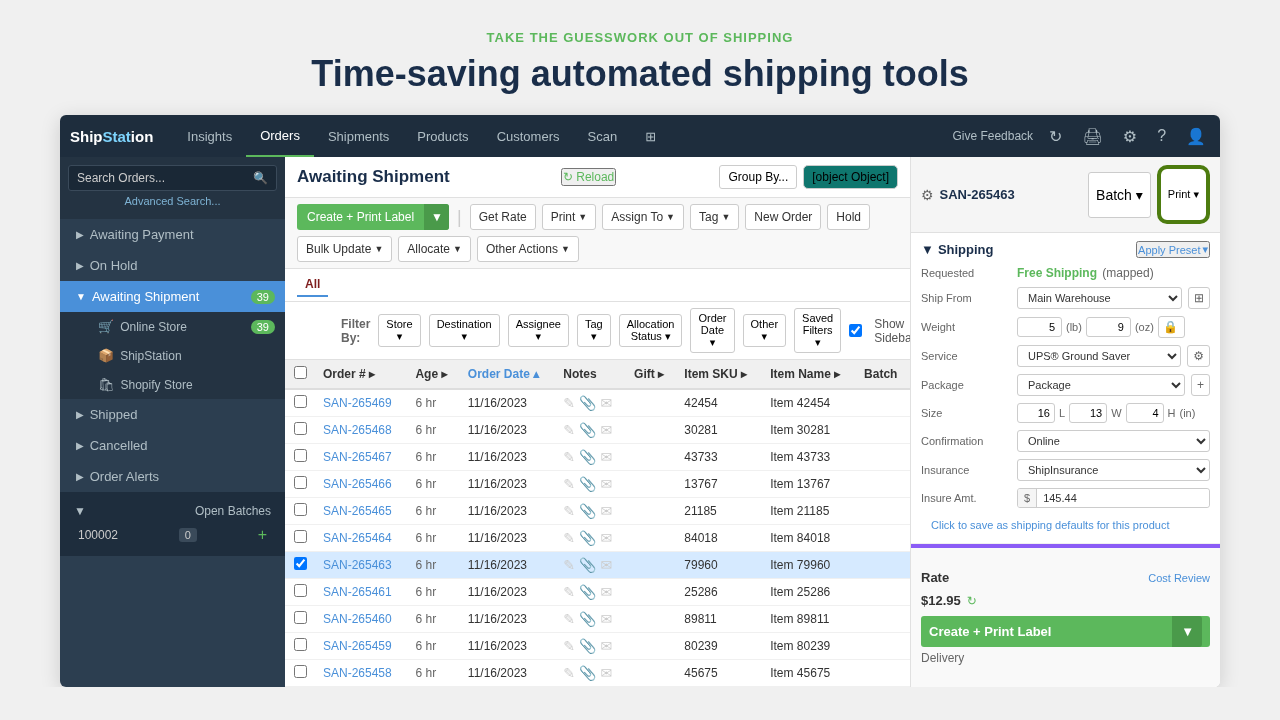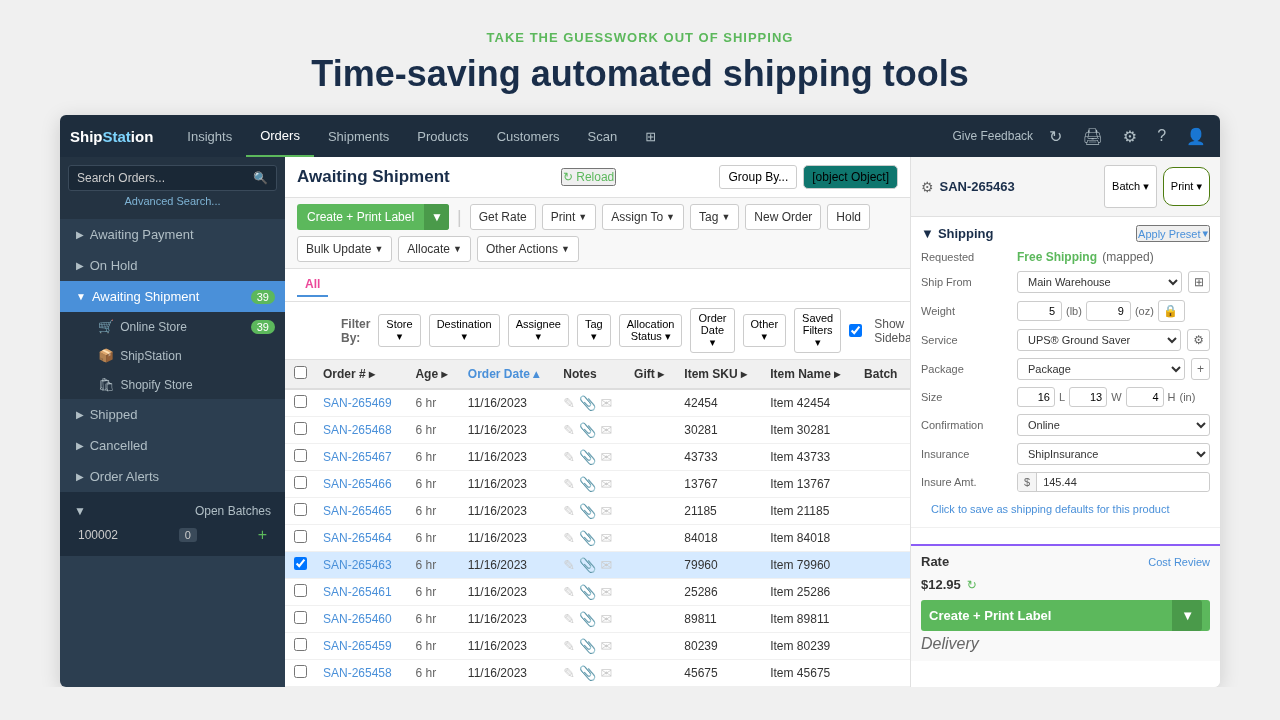--- a/index.html
+++ b/index.html
@@ -57,21 +57,21 @@
     .columns-btn { background: #0f766e; border: 1px solid #ccc; border-radius: 5px; padding: 4px 8px; font-size: 12px; cursor: pointer; }
 
     .toolbar { padding: 6px 12px; display: flex; gap: 6px; align-items: center; background: #f8f8f8; border-bottom: 1px solid #e0e0e0; flex-wrap: wrap; }
     .btn-primary { background: #5cb85c; color: white; border: none; border-radius: 3px; padding: 6px 10px; font-size: 12px; cursor: pointer; display: flex; align-items: center; gap: 4px; }
     .btn-primary .dropdown-arrow { background: #4a9a4a; padding: 6px 6px; margin: -6px -10px -6px 6px; border-left: 1px solid #4a9a4a; border-radius: 0 3px 3px 0; }
     .btn-default { background: white; color: #333; border: 1px solid #ccc; border-radius: 3px; padding: 5px 8px; font-size: 12px; cursor: pointer; display: flex; align-items: center; gap: 3px; }
     .btn-default .arrow { font-size: 9px; }
 
     .tabs-row { padding: 4px 12px; border-bottom: 1px solid #e0e0e0; background: white; }
     .tab { display: inline-block; padding: 4px 8px; font-size: 12px; color: #555; cursor: pointer; border-bottom: 2px solid transparent; }
-    .tab.active { color: #ec4899; border-bottom-color: #4a90d9; font-weight: 600; }
+    .tab.active { color: #7f1d1d; border-bottom-color: #4a90d9; font-weight: 600; }
 
     .filter-row { padding: 6px 12px; display: flex; gap: 8px; align-items: center; background: white; border-bottom: 1px solid #e0e0e0; font-size: 12px; }
     .filter-label { color: #666; font-weight: 600; margin-left: 44px; }
     .filter-btn { background: white; border: 1px solid #ccc; border-radius: 3px; padding: 3px 7px; font-size: 11px; cursor: pointer; }
     .show-sidebar { margin-left: auto; display: flex; align-items: center; gap: 12px; font-size: 12px; color: #555; }
     .checkbox-show { width: 13px; height: 13px; }
 
     
     .table-container { flex: 1; overflow: auto; }
     table { width: 100%; border-collapse: collapse; font-size: 12px; }
@@ -85,22 +85,22 @@
     .note-icons { color: #ccc; display: flex; gap: 4px; }
     .note-icon { font-size: 14px; cursor: pointer; }
     .checkbox-col { width: 30px; }
     th.checkbox-col, td.checkbox-col { text-align: center; }
 
     
     .right-sidebar { width: 310px; background: white; border-left: 1px solid #e0e0e0; overflow-y: auto; flex-shrink: 0; font-size: 12px; }
     .rs-header { padding: 8px 10px; display: flex; align-items: center; background: #f5f5f5; border-bottom: 1px solid #e0e0e0; gap: 6px; }
     .rs-icon { color: #666; font-size: 14px; }
     .rs-order-id { font-weight: 700; color: #1a2e4a; font-size: 13px; }
-    .rs-batch-btn { margin-left: auto; background: white; border: 1px solid #ccc; border-radius: 3px; padding: 14px 7px; font-size: 11px; cursor: pointer; }
-    .rs-print-btn { background: white; border: 1px solid #4d7c0f; border-radius: 10px; padding: 12px 7px; font-size: 11px; cursor: pointer; }
+    .rs-batch-btn { margin-left: auto; background: white; border: 1px solid #ccc; border-radius: 3px; padding: 14px 7px; font-size: 14px; cursor: pointer; }
+    .rs-print-btn { background: white; border: 4px solid #4d7c0f; border-radius: 10px; padding: 19px 7px; font-size: 11px; cursor: pointer; }
 
     .rs-section { padding: 8px 10px; border-bottom: 1px solid #f0f0f0; }
     .rs-section-header { display: flex; align-items: center; justify-content: space-between; margin-bottom: 8px; }
     .rs-section-title { font-weight: 700; color: #1a2e4a; font-size: 13px; display: flex; align-items: center; gap: 4px; }
     .rs-apply-preset { color: #4a90d9; font-size: 11px; cursor: pointer; display: flex; align-items: center; gap: 2px; }
 
     .rs-row { display: flex; align-items: center; margin-bottom: 7px; gap: 6px; }
     .rs-label { color: #666; width: 90px; flex-shrink: 0; font-size: 11px; }
     .rs-value { flex: 1; color: #333; }
     .rs-mapped { color: #5cb85c; font-weight: 600; }
@@ -110,29 +110,29 @@
     .rs-weight-input { width: 45px; border: 1px solid #ccc; border-radius: 3px; padding: 3px 6px; font-size: 11px; text-align: right; }
     .rs-unit { color: #666; font-size: 11px; }
 
     .rs-size-row { display: flex; align-items: center; gap: 4px; }
     .rs-size-input { width: 38px; border: 1px solid #ccc; border-radius: 3px; padding: 3px 4px; font-size: 11px; text-align: right; }
     .rs-size-label { color: #666; font-size: 11px; }
     .rs-icon-btn { border: 1px solid #ccc; border-radius: 3px; padding: 3px 5px; background: white; cursor: pointer; font-size: 12px; color: #666; }
 
     .rs-save-link { color: #4a90d9; font-size: 11px; cursor: pointer; padding: 4px 10px; display: block; }
 
-    .rs-bottom { padding: 8px 10px; background: #f9f9f9; border-top: 2px solid #8b5cf6; margin-top: 16px; }
+    .rs-bottom { padding: 22px 10px; background: #f9f9f9; border-top: 4px solid #8b5cf6; }
     .rs-rate-row { display: flex; align-items: center; justify-content: space-between; margin-bottom: 8px; }
     .rs-rate-label { font-weight: 700; color: #333; font-size: 13px; }
     .rs-rate-value { font-weight: 700; color: #333; font-size: 13px; }
     .rs-cost-review { color: #4a90d9; font-size: 11px; cursor: pointer; }
     .rs-refresh { color: #5cb85c; cursor: pointer; }
     .rs-create-btn { width: 100%; background: #5cb85c; color: white; border: none; border-radius: 3px; padding: 8px; font-size: 13px; font-weight: 600; cursor: pointer; display: flex; align-items: center; justify-content: space-between; }
     .rs-create-dropdown { background: #4a9a4a; padding: 8px 8px; margin: -8px -0px -8px 0; border-left: 1px solid #4a9a4a; border-radius: 0 3px 3px 0; }
-    .rs-delivery-label { color: #666; font-size: 16px; margin-top: 4px; font-style: italic; }
+    .rs-delivery-label { color: #666; font-size: 12px; margin-top: 4px; }
   </style>
 </head>
 <body>
 
 <div class="hero">
   <div class="hero-subtitle">TAKE THE GUESSWORK OUT OF SHIPPING</div>
   <div class="hero-title">Time-saving automated shipping tools</div>
 </div>
 
 <div class="app-window">

